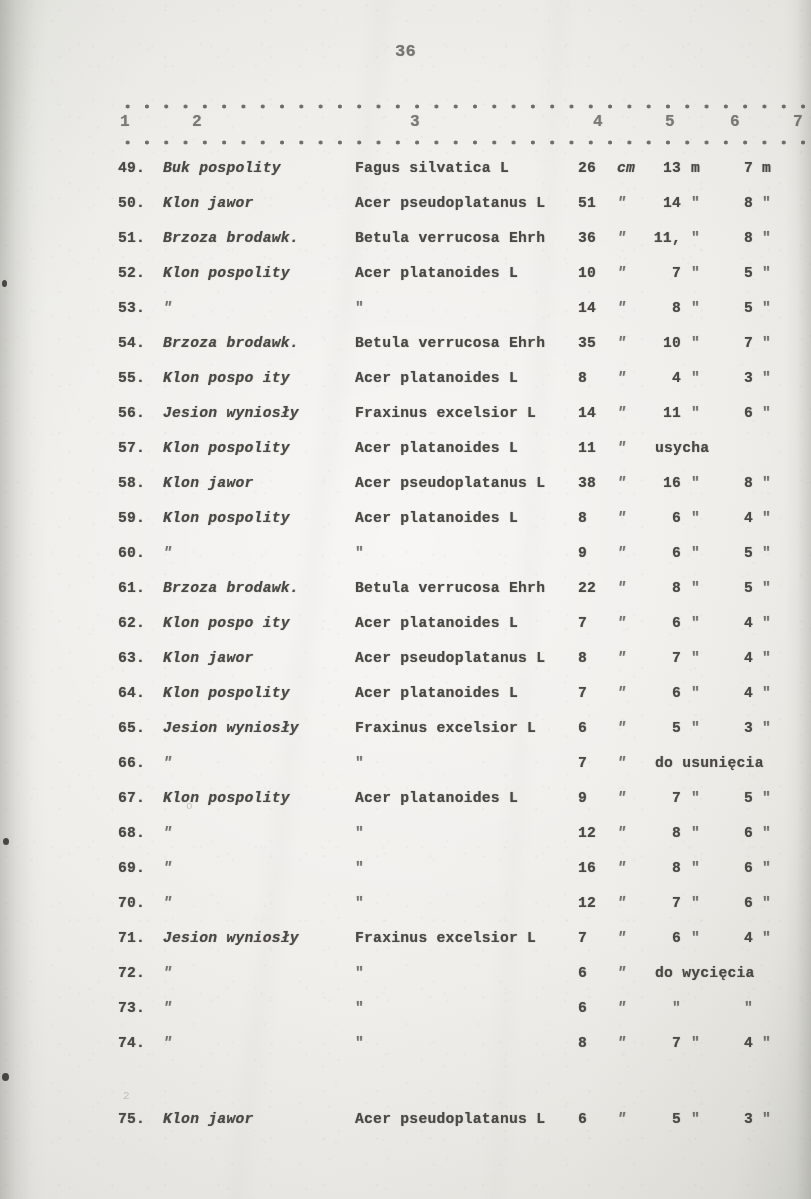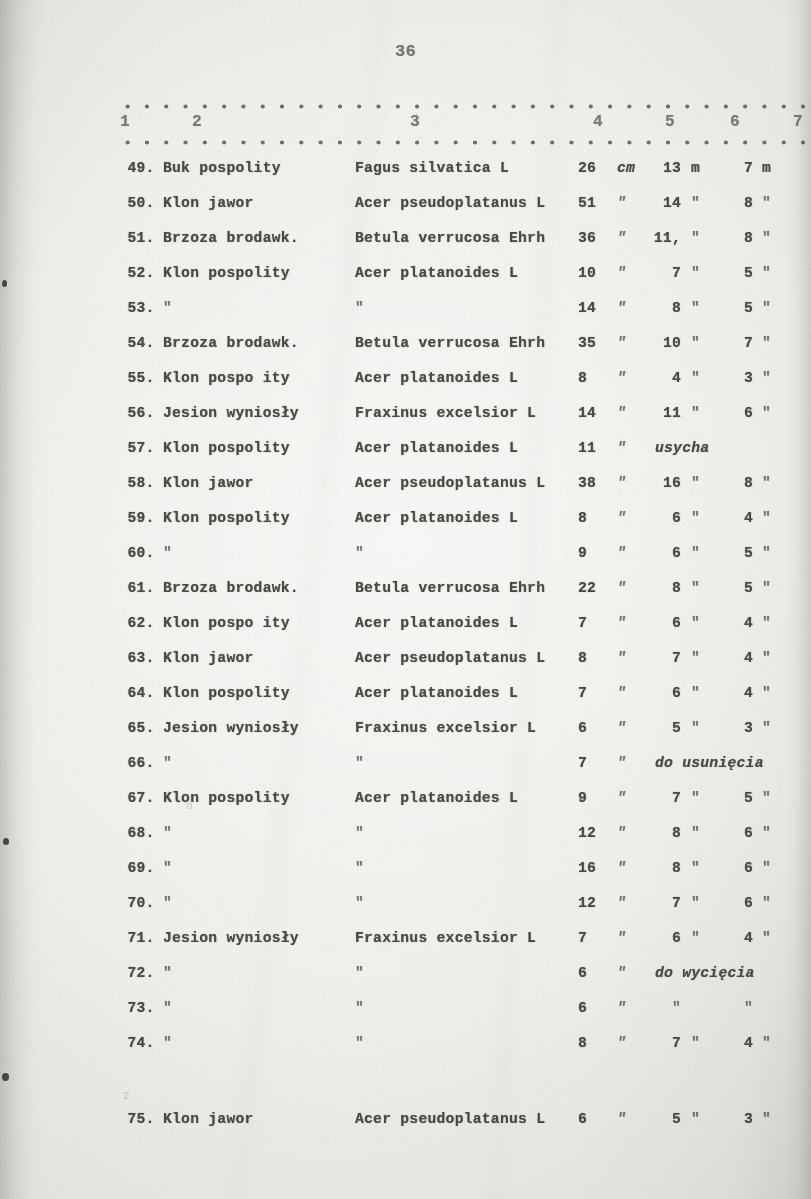--- a/index.html
+++ b/index.html
@@ -148,31 +148,31 @@
   }
   .row {
     position: relative;
     height: 35px;
   }
   .row > span {
     position: absolute;
     top: 0;
     white-space: nowrap;
   }
-  .c-no      { left: 118px; width: 46px; text-align: center; }
-  .c-pl      { left: 163px; }
+  .c-no      { left: 118px; width: 46px; text-align: left; }
+  .c-pl      { left: 163px; font-style: italic; }
   .c-lat     { left: 355px; }
   .c-girth   { left: 578px; width: 34px; text-align: left; }
   .c-gunit   { left: 617px; width: 34px; text-align: left; font-style: italic; }
   .c-height  { left: 651px; width: 30px; text-align: right; }
   .c-hunit   { left: 691px; width: 30px; text-align: left; }
   .c-crown   { left: 727px; width: 26px; text-align: right; }
   .c-cunit   { left: 762px; width: 30px; text-align: left; }
   
-  .c-note    { left: 655px; font-style: italic; }
+  .c-note    { left: 655px; }
 
   
   .ditto { opacity: 0.74; }
 
   
   .row.gap { margin-top: 41px; }
 
   
   .smudge {
     position: absolute;

